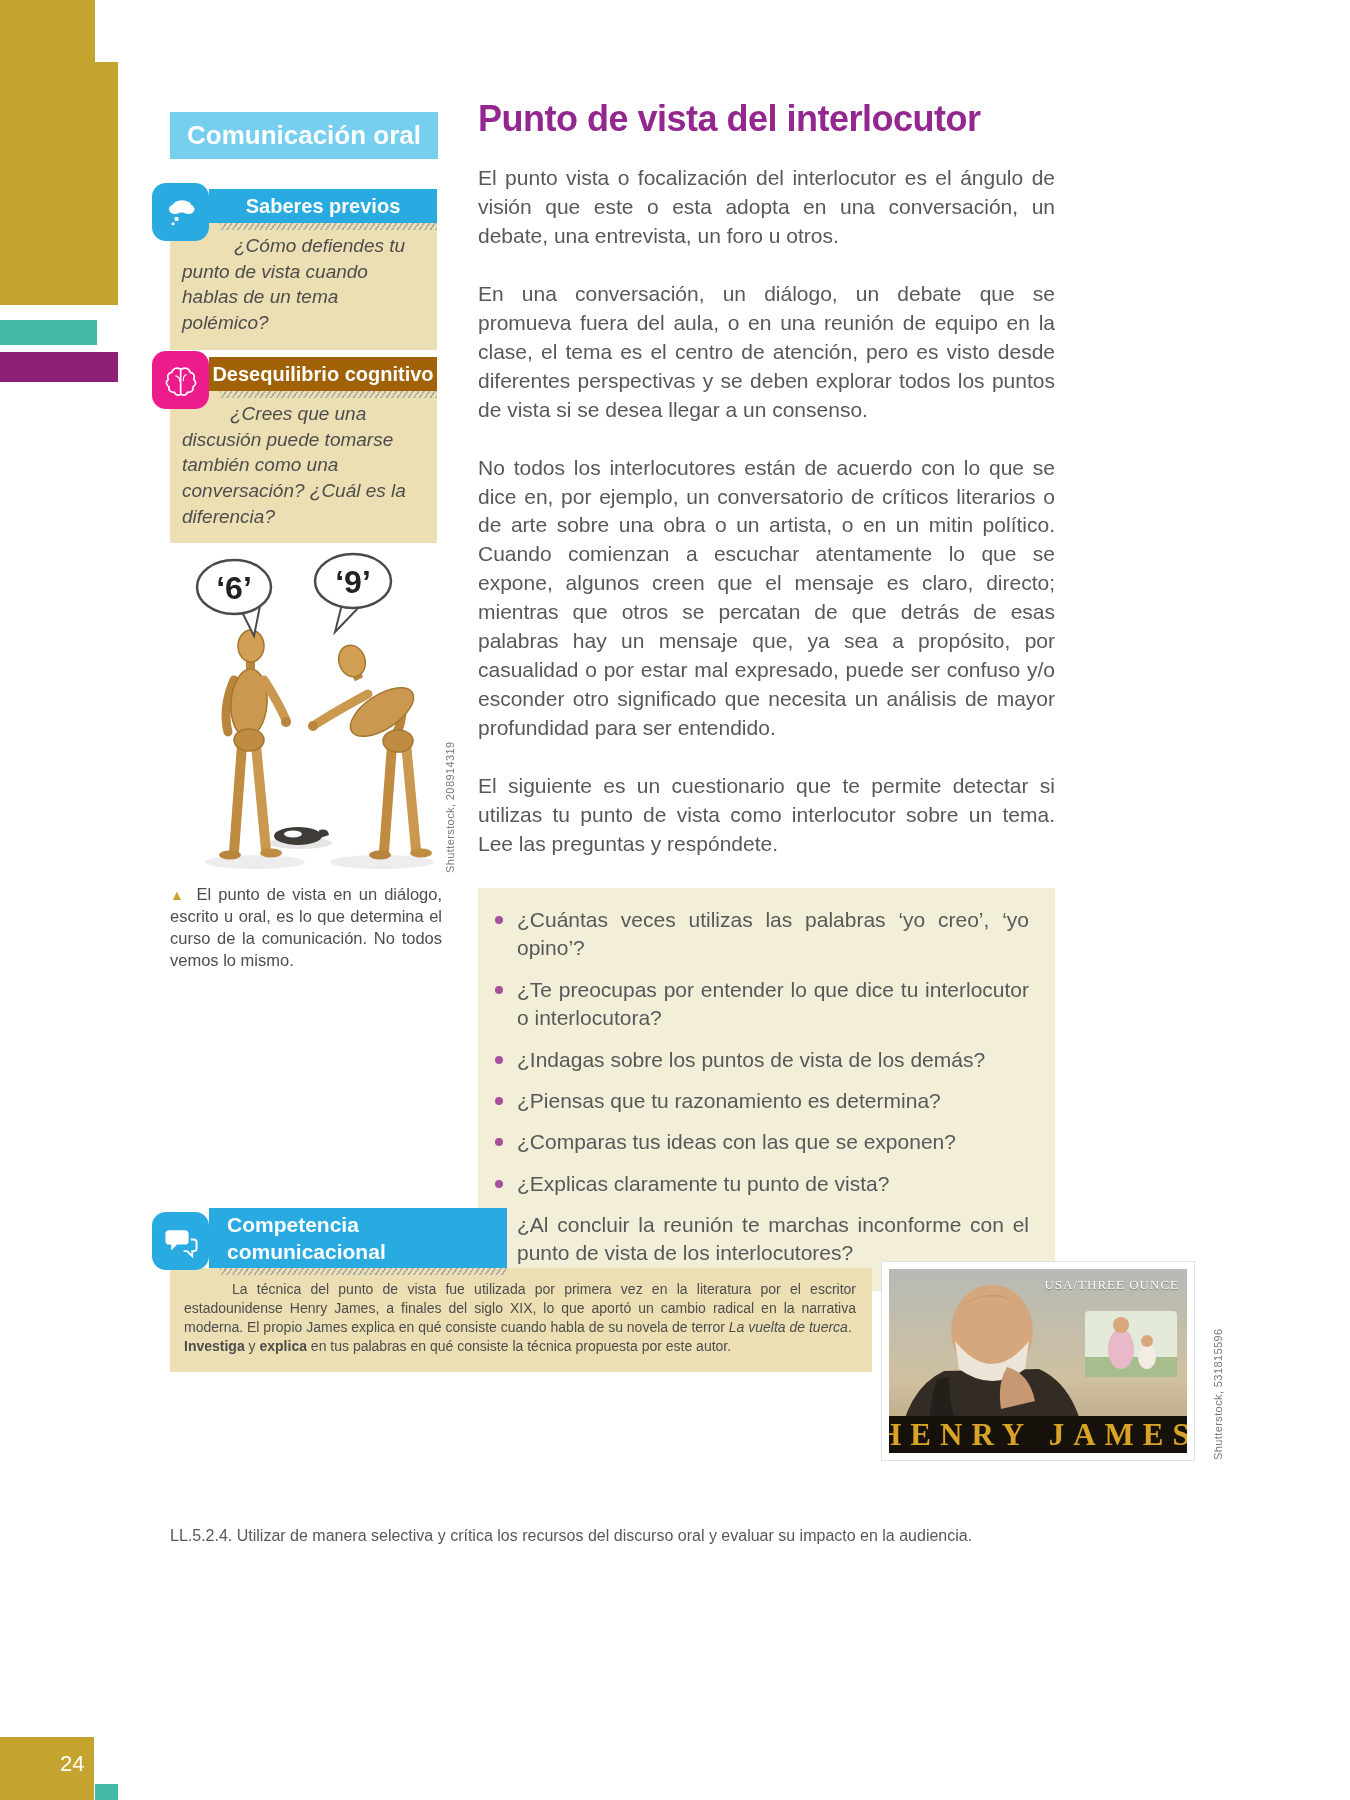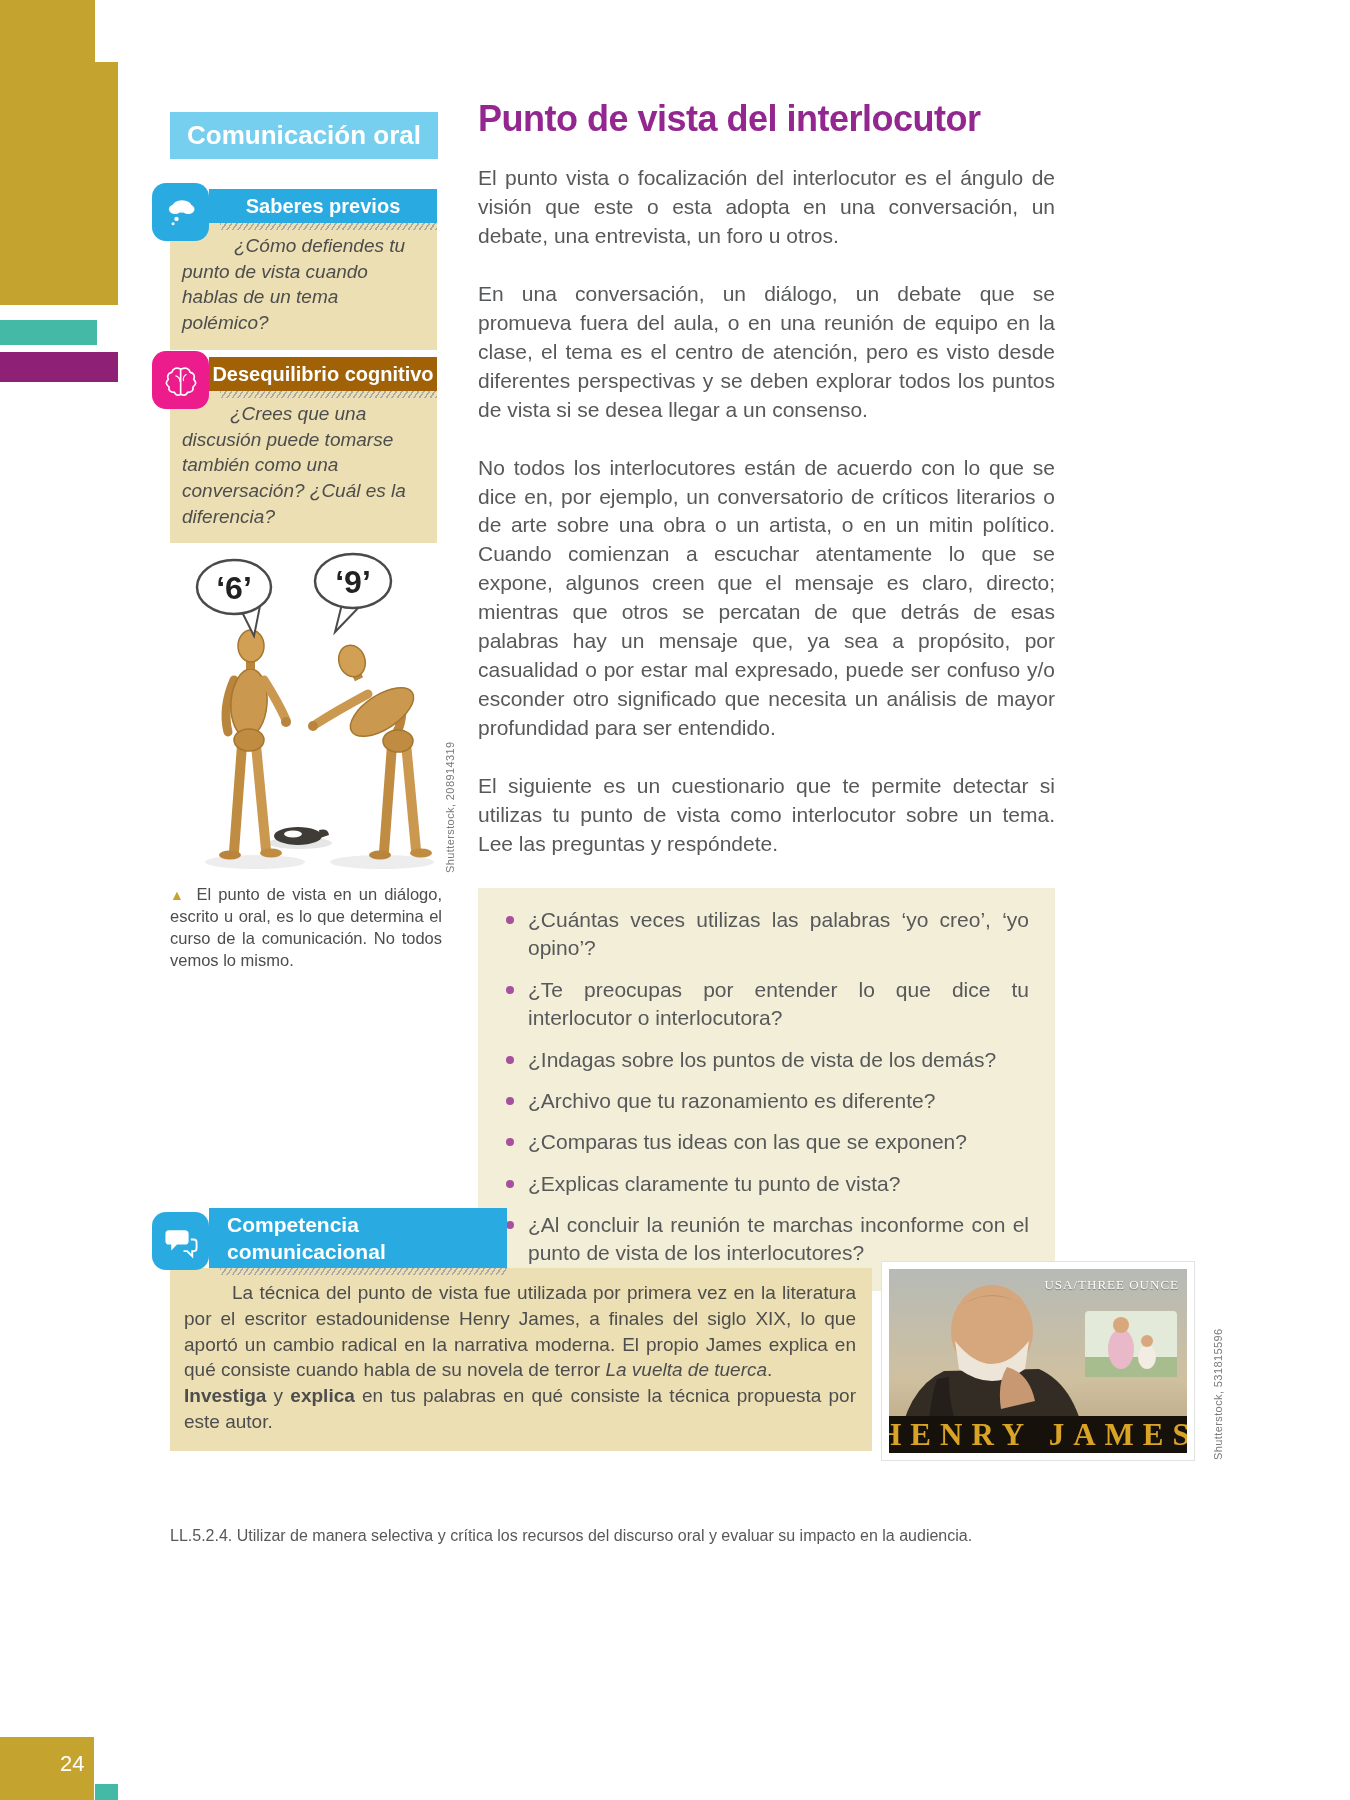--- a/index.html
+++ b/index.html
@@ -67,21 +67,21 @@
   }
   .tri { color: #c4a32e; font-size: 14px; margin-right: 3px; }
 
   
   .main-col { position: absolute; left: 478px; top: 100px; width: 577px; }
   .page-title {
     margin: 0 0 26px 0; font-size: 36px; line-height: 1.05; font-weight: bold;
     color: #93278f; letter-spacing: -0.5px;
   }
   .body-p { margin: 0 0 29px 0; font-size: 21px; line-height: 1.38; text-align: justify; color: #57585a; }
-  .questions-box { background: #f3eed7; padding: 18px 26px 10px 18px; margin-top: 4px; }
+  .questions-box { background: #f3eed7; padding: 18px 26px 10px 7px; margin-top: 4px; }
   .questions-box ul { list-style: none; margin: 0; padding: 0; }
   .questions-box li {
     position: relative; padding-left: 32px; margin-bottom: 13px;
     font-size: 21px; line-height: 1.35; text-align: justify; color: #57585a;
   }
   .questions-box li::before {
     content: ""; position: absolute; left: 10px; top: 10px;
     width: 8px; height: 8px; border-radius: 50%; background: #a6509e;
   }
   .source-line { text-align: right; font-size: 13px; color: #57585a; margin-top: 10px; }
@@ -92,21 +92,21 @@
     position: absolute; left: 209px; top: 1208px; width: 298px; height: 60px;
     background: #29abe2; color: #fff; font-weight: bold; font-size: 21px; line-height: 1.3;
     display: flex; flex-direction: column; justify-content: center; padding-left: 18px;
     box-sizing: border-box; z-index: 4;
   }
   .comp-hatch { left: 220px; top: 1268px; width: 287px; }
   .comp-box {
     position: absolute; left: 170px; top: 1268px; width: 702px; background: #ecdfb4;
     padding: 12px 16px 16px 14px; box-sizing: border-box; z-index: 1;
   }
-  .comp-box p { margin: 0; font-size: 19px; line-height: 1.36; color: #4d4d4d; text-align: justify; text-indent: 48px; }
+  .comp-box p { margin: 0; font-size: 14px; line-height: 1.36; color: #4d4d4d; text-align: justify; text-indent: 48px; }
   .comp-box .it { font-style: italic; }
   .comp-box .bd { font-weight: bold; }
 
   
   .stamp {
     position: absolute; left: 882px; top: 1262px; width: 312px; height: 198px;
     background: #ffffff; padding: 7px; box-sizing: border-box;
     box-shadow: 0 0 0 1px #e2e2e2;
   }
   .stamp-inner { position: relative; width: 100%; height: 100%; overflow: hidden; }
@@ -236,21 +236,21 @@
     <p class="body-p">El punto vista o focalización del interlocutor es el ángulo de visión que este o esta adopta en una conversación, un debate, una entrevista, un foro u otros.</p>
     <p class="body-p">En una conversación, un diálogo, un debate que se promueva fuera del aula, o en una reunión de equipo en la clase, el tema es el centro de atención, pero es visto desde diferentes perspectivas y se deben explorar todos los puntos de vista si se desea llegar a un consenso.</p>
     <p class="body-p">No todos los interlocutores están de acuerdo con lo que se dice en, por ejemplo, un conversatorio de críticos literarios o de arte sobre una obra o un artista, o en un mitin político. Cuando comienzan a escuchar atentamente lo que se expone, algunos creen que el mensaje es claro, directo; mientras que otros se percatan de que detrás de esas palabras hay un mensaje que, ya sea a propósito, por casualidad o por estar mal expresado, puede ser confuso y/o esconder otro significado que necesita un análisis de mayor profundidad para ser entendido.</p>
     <p class="body-p">El siguiente es un cuestionario que te permite detectar si utilizas tu punto de vista como interlocutor sobre un tema. Lee las preguntas y respóndete.</p>
 
     <div class="questions-box">
       <ul>
         <li>¿Cuántas veces utilizas las palabras ‘yo creo’, ‘yo opino’?</li>
         <li>¿Te preocupas por entender lo que dice tu interlocutor o interlocutora?</li>
         <li>¿Indagas sobre los puntos de vista de los demás?</li>
-        <li>¿Archivo que tu razonamiento es diferente?</li>
+        <li>¿Piensas que tu razonamiento es determina?</li>
         <li>¿Comparas tus ideas con las que se exponen?</li>
         <li>¿Explicas claramente tu punto de vista?</li>
         <li>¿Al concluir la reunión te marchas inconforme con el punto de vista de los interlocutores?</li>
       </ul>
     </div>
     <div class="source-line">Fuente: Archivo editorial</div>
   </div>
 
   <div class="badge-icon blue comp-icon">
     <svg width="42" height="42" viewBox="0 0 57 58">

